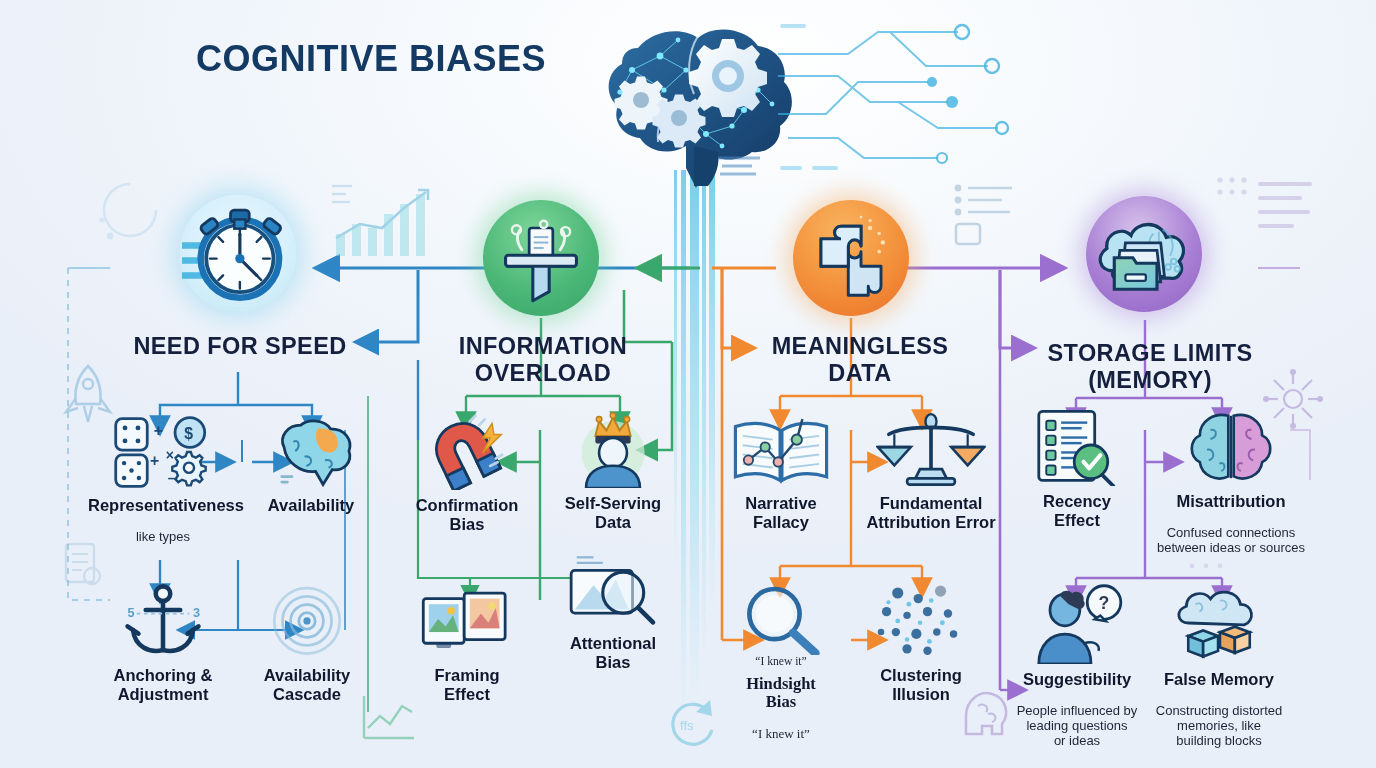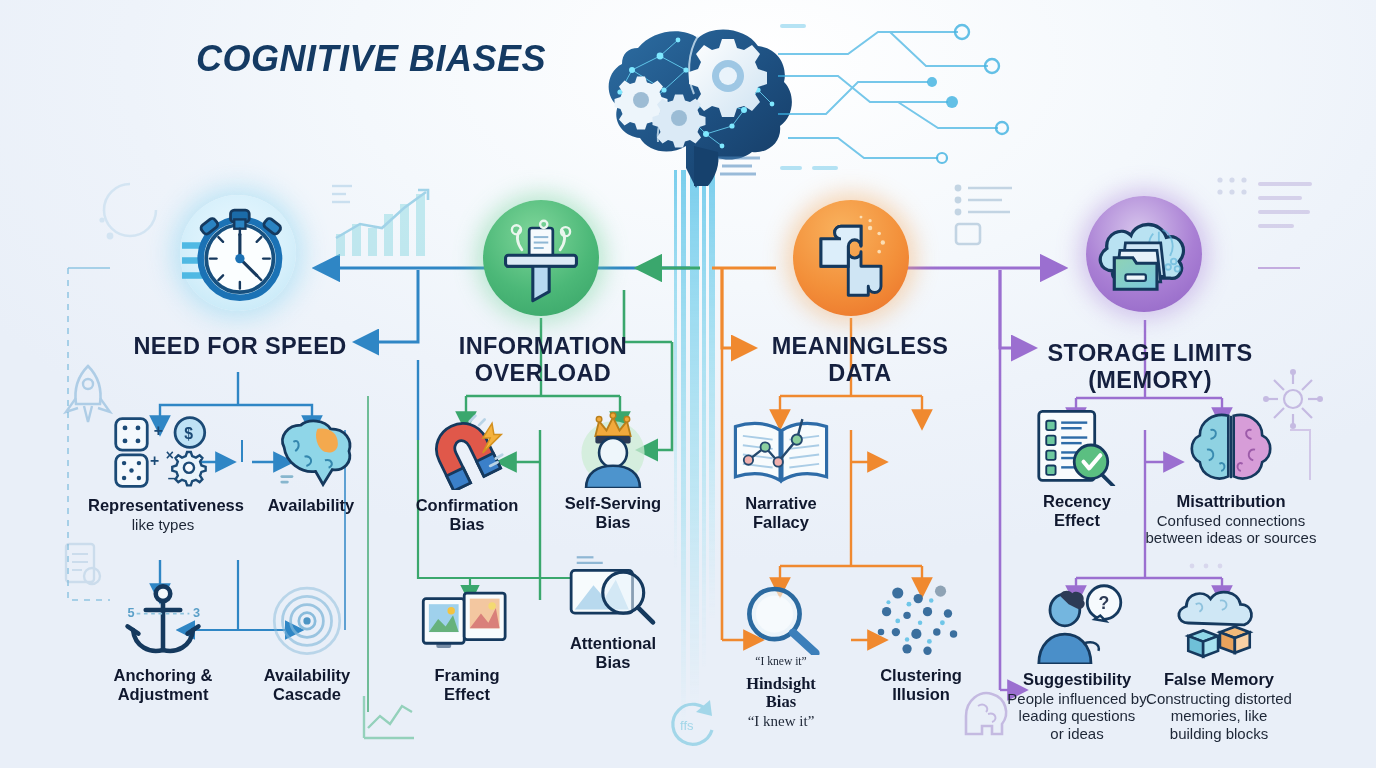--- a/index.html
+++ b/index.html
@@ -16,21 +16,21 @@
   }
 
   
   #title {
     position: absolute; left: 196px; top: 38px; width: 380px;
     font-size: 36px; font-weight: bold; line-height: 1.18;
     letter-spacing: .5px;
     color: #143a63;
     text-transform: uppercase;
   }
-  #title .l2 { display: block; font-style: italic; }
+  #title .l2 { display: block; }
 
   
   #brain-wrap { position: absolute; left: 582px; top: 18px; width: 240px; height: 175px; }
   #circuits  { position: absolute; left: 778px; top: 18px; width: 250px; height: 160px; opacity: .92; }
 
   
   #wires { position: absolute; left: 0; top: 0; width: 1376px; height: 768px; }
 
   
   .cat { position: absolute; }
@@ -45,21 +45,21 @@
   }
 
   
   .leaf { position: absolute; width: 150px; text-align: center; }
   .leaf-ic { height: 78px; display: flex; align-items: flex-end; justify-content: center; }
   .leaf-name {
     font-size: 16.5px; font-weight: bold; color: #10182e;
     line-height: 1.14; margin-top: 6px;
   }
   .leaf-sub {
-    font-size: 15px; color: #1d2636; line-height: 1.18; margin-top: 1px;
+    font-size: 13px; color: #1d2636; line-height: 1.18; margin-top: 14px;
     font-weight: normal;
   }
   .leaf-pre {
     font-size: 11.6px; color: #1d2636; line-height: 1.18;
   }
 
   
   .deco { position: absolute; opacity: .55; }
   .deco-soft { position: absolute; opacity: .32; }
 </style>
@@ -453,21 +453,21 @@
           <circle cx="40" cy="10" r="3"></circle>
             <circle cx="55" cy="6" r="3"></circle>
             <circle cx="70" cy="10" r="3"></circle>
         </g>
         <rect x="36" y="28" width="38" height="8" rx="2" fill="#2d3b56"></rect>
         <ellipse cx="55" cy="46" rx="15" ry="16" fill="#eef6fb" stroke="#15395e" stroke-width="2.8"></ellipse>
         <path d="M26,84 C26,68 38,60 55,60 C72,60 84,68 84,84 Z" fill="#4d94cd" stroke="#15395e" stroke-width="2.8"></path>
       </svg>
     </div>
     <div class="leaf-name" style="white-space:pre-line;">Self-Serving
-Bias</div>
+Data</div>
   </div>
 
   <div class="leaf" style="left:392px;top:582px;">
     <div class="leaf-ic">
       <svg viewBox="0 0 110 86" width="104" height="80">
         <rect x="8" y="20" width="44" height="48" rx="3" fill="#f7fbfd" stroke="#15395e" stroke-width="3"></rect>
         <rect x="14" y="26" width="32" height="30" fill="#9fd1ec"></rect>
         <path d="M14,56 L24,42 L32,50 L40,38 L46,56 Z" fill="#66b27c"></path>
         <circle cx="38" cy="33" r="4" fill="#f4c340"></circle>
         <rect x="52" y="14" width="44" height="50" rx="3" fill="#f7fbfd" stroke="#15395e" stroke-width="3"></rect>
@@ -539,20 +539,39 @@
         <circle cx="20" cy="56" r="5" fill="#f0b0ad" stroke="#24496e" stroke-width="2"></circle>
         <circle cx="38" cy="42" r="5" fill="#8bcf9f" stroke="#24496e" stroke-width="2"></circle>
         <circle cx="52" cy="58" r="5" fill="#f0b0ad" stroke="#24496e" stroke-width="2"></circle>
         <circle cx="72" cy="34" r="5.5" fill="#8bcf9f" stroke="#24496e" stroke-width="2"></circle>
       </svg>
     </div>
     <div class="leaf-name" style="white-space:pre-line;">Narrative
 Fallacy</div>
   </div>
 
+  <div class="leaf" style="left:846px;top:410px;width:170px;">
+    <div class="leaf-ic">
+      <svg viewBox="0 0 120 86" width="110" height="80">
+        <ellipse cx="60" cy="14" rx="6" ry="8" fill="#b7dbf0" stroke="#15395e" stroke-width="2.6"></ellipse>
+        <line x1="60" y1="22" x2="60" y2="66" stroke="#15395e" stroke-width="4"></line>
+        <path d="M14,28 C32,18 88,18 106,28" fill="none" stroke="#15395e" stroke-width="4" stroke-linecap="round"></path>
+        <line x1="20" y1="28" x2="20" y2="42" stroke="#15395e" stroke-width="2.4"></line>
+        <line x1="100" y1="28" x2="100" y2="42" stroke="#15395e" stroke-width="2.4"></line>
+        <path d="M2,42 L38,42 L20,62 Z" fill="#9ed7e4" stroke="#15395e" stroke-width="2.8"></path>
+        <path d="M82,42 L118,42 L100,62 Z" fill="#f3ab63" stroke="#15395e" stroke-width="2.8"></path>
+        <line x1="2" y1="42" x2="38" y2="42" stroke="#15395e" stroke-width="3"></line>
+        <line x1="82" y1="42" x2="118" y2="42" stroke="#15395e" stroke-width="3"></line>
+        <path d="M42,78 L78,78 L72,66 L48,66 Z" fill="#bcdcf2" stroke="#15395e" stroke-width="3"></path>
+        <rect x="34" y="76" width="52" height="7" rx="3" fill="#bcdcf2" stroke="#15395e" stroke-width="3"></rect>
+      </svg>
+    </div>
+    <div class="leaf-name" style="white-space:pre-line;">Fundamental
+Attribution Error</div>
+  </div>
 
   <div class="leaf" style="left:706px;top:577px;font-family:Liberation Serif, serif;">
     <div class="leaf-ic">
       <svg viewBox="0 0 110 86" width="104" height="80">
         <circle cx="48" cy="42" r="27" fill="#eef7fc" fill-opacity=".6" stroke="#2b6aa0" stroke-width="5"></circle>
         <circle cx="48" cy="42" r="20" fill="#ffffff" fill-opacity=".5"></circle>
         <line x1="68" y1="62" x2="92" y2="84" stroke="#3c7fba" stroke-width="9" stroke-linecap="round"></line>
       </svg>
     </div>
     <div class="leaf-pre">“I knew it”</div>

